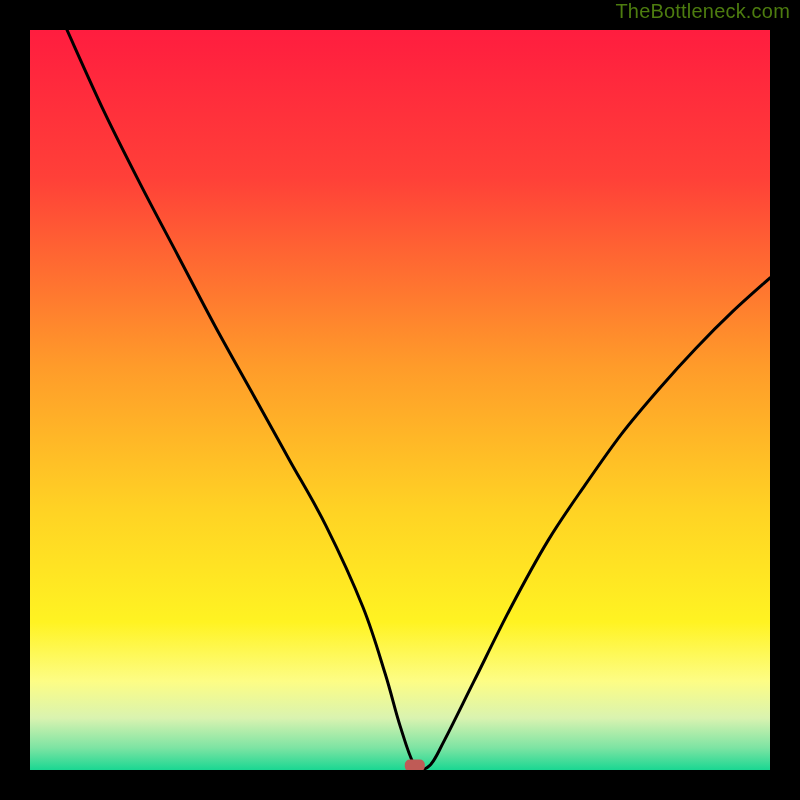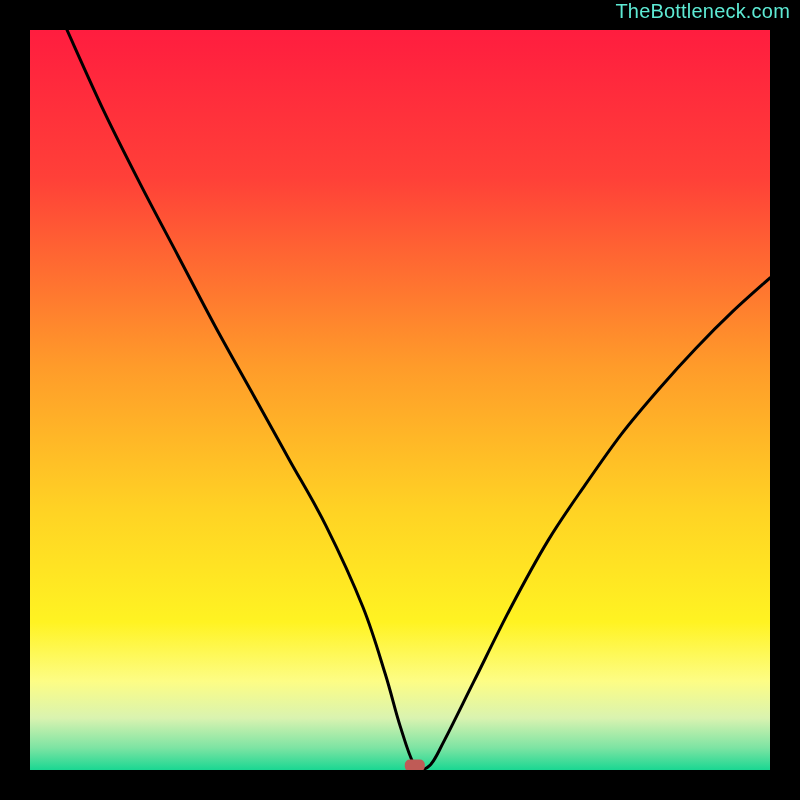--- a/index.html
+++ b/index.html
@@ -14,21 +14,21 @@
   .frame {
     position: relative;
     width: 800px;
     height: 800px;
     background: #000;
   }
   .watermark {
     position: absolute;
     top: 0;
     right: 10px;
-    color: #5eead4;
+    color: #4d7c0f;
     font-size: 20px;
     font-weight: 500;
     letter-spacing: 0.2px;
     z-index: 5;
   }
   .plot {
     position: absolute;
     left: 30px;
     top: 30px;
     width: 740px;

